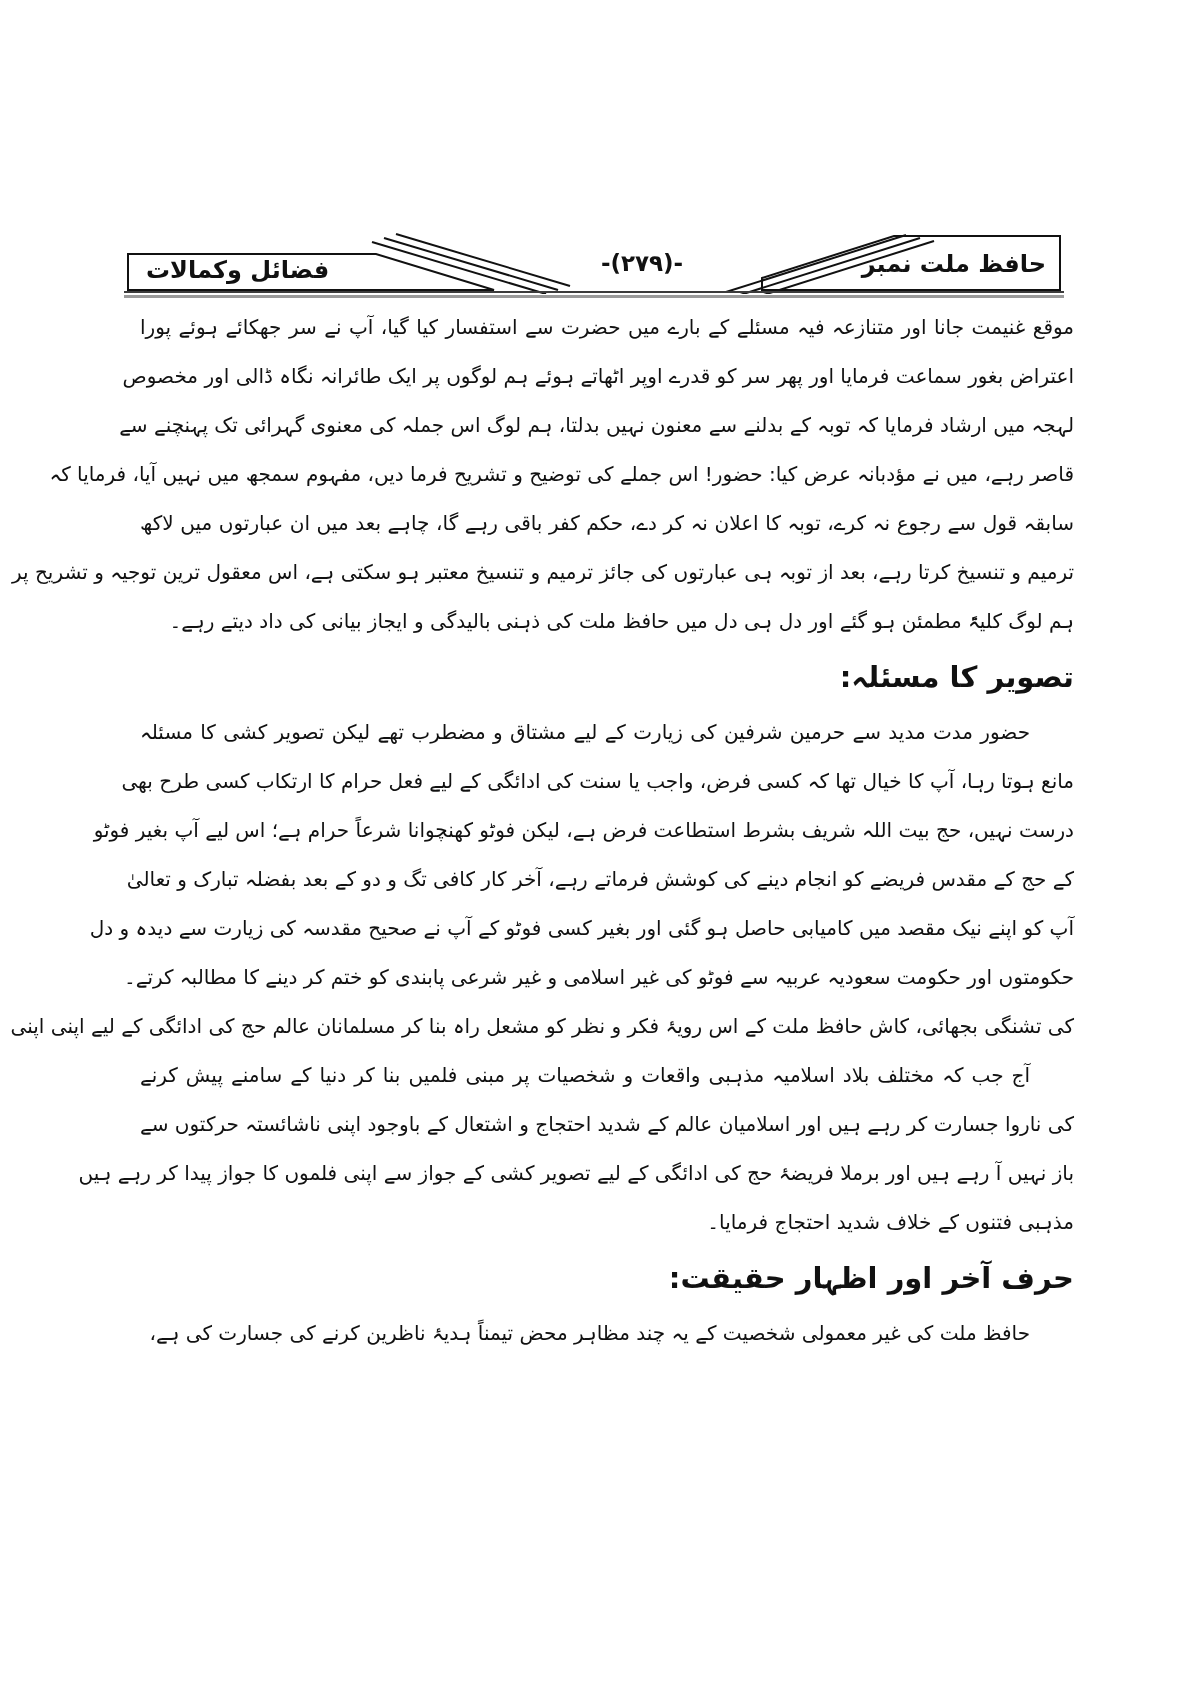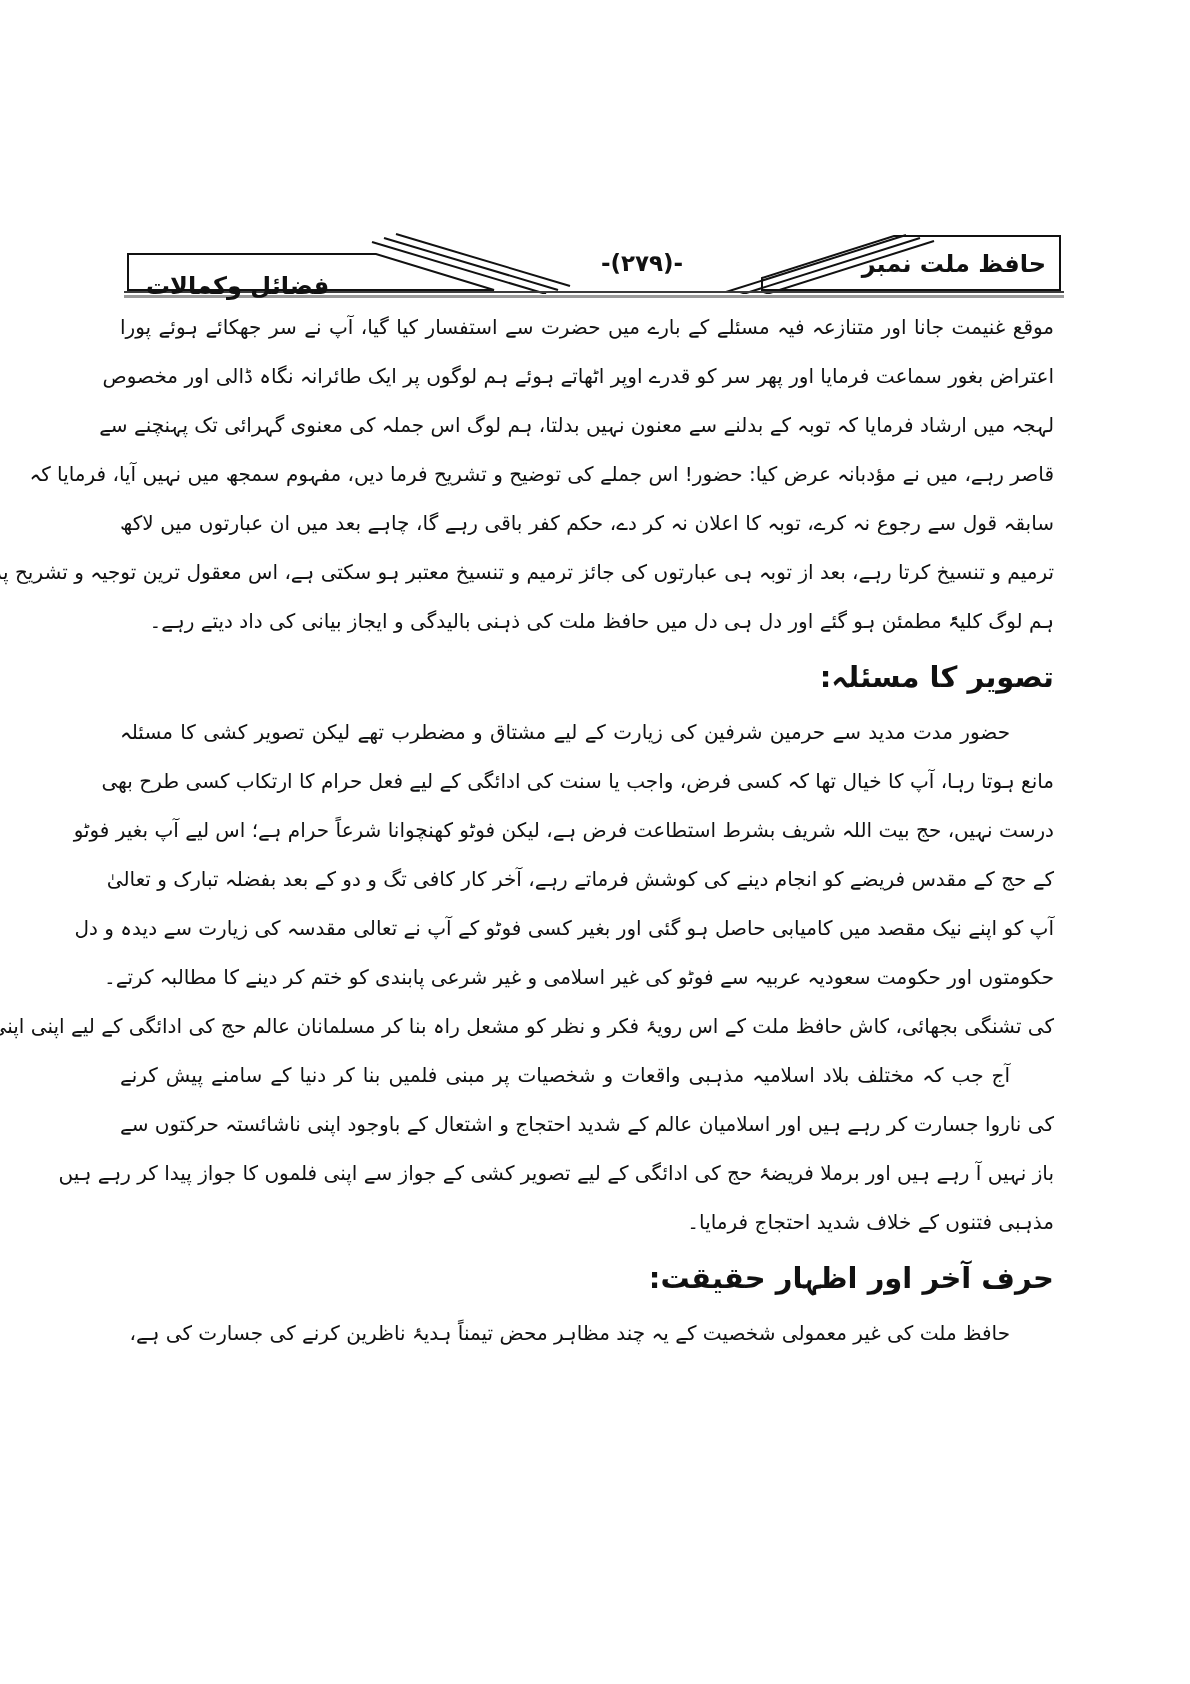--- a/index.html
+++ b/index.html
@@ -18,32 +18,32 @@
   .tab{position:absolute;top:0;height:70px;}
   .tab svg{position:absolute;top:0;left:0;}
   .tab-label{
     position:absolute;z-index:2;
     font-size:24px;font-weight:bold;
     white-space:nowrap;
   }
   .tab-right{right:0;width:380px;}
   .tab-right .tab-label{right:16px;top:26px;}
   .tab-left{left:0;width:480px;}
-  .tab-left .tab-label{left:20px;top:48px;}
+  .tab-left .tab-label{left:20px;top:32px;}
   .page-number{
     position:absolute;top:26px;left:416px;width:200px;
     text-align:center;font-size:23px;font-weight:bold;
     direction:rtl;
   }
   .rules{position:absolute;top:291px;right:126px;width:940px;}
   .rule-thin{height:2px;background:#3c3c3c;margin-bottom:2px;}
   .rule-thick{height:3px;background:#9a9a9a;}
   
   .content{
-    position:absolute;top:303px;right:136px;width:934px;
+    position:absolute;top:303px;right:116px;width:934px;
     direction:rtl;
   }
   .line{
     height:49px;line-height:49px;
     font-size:20px;
     text-align:justify;
     text-align-last:justify;
     white-space:nowrap;
     overflow:visible;
   }
@@ -101,21 +101,21 @@
     <div class="line">سابقہ قول سے رجوع نہ کرے، توبہ کا اعلان نہ کر دے، حکم کفر باقی رہے گا، چاہے بعد میں ان عبارتوں میں لاکھ</div>
     <div class="line">ترمیم و تنسیخ کرتا رہے، بعد از توبہ ہی عبارتوں کی جائز ترمیم و تنسیخ معتبر ہو سکتی ہے، اس معقول ترین توجیہ و تشریح پر</div>
     <div class="line last">ہم لوگ کلیۃً مطمئن ہو گئے اور دل ہی دل میں حافظ ملت کی ذہنی بالیدگی و ایجاز بیانی کی داد دیتے رہے۔</div>
 
     <div class="heading">تصویر کا مسئلہ:</div>
 
     <div class="line indent">حضور مدت مدید سے حرمین شرفین کی زیارت کے لیے مشتاق و مضطرب تھے لیکن تصویر کشی کا مسئلہ</div>
     <div class="line">مانع ہوتا رہا، آپ کا خیال تھا کہ کسی فرض، واجب یا سنت کی ادائگی کے لیے فعل حرام کا ارتکاب کسی طرح بھی</div>
     <div class="line">درست نہیں، حج بیت اللہ شریف بشرط استطاعت فرض ہے، لیکن فوٹو کھنچوانا شرعاً حرام ہے؛ اس لیے آپ بغیر فوٹو</div>
     <div class="line">کے حج کے مقدس فریضے کو انجام دینے کی کوشش فرماتے رہے، آخر کار کافی تگ و دو کے بعد بفضلہ تبارک و تعالیٰ</div>
-    <div class="line">آپ کو اپنے نیک مقصد میں کامیابی حاصل ہو گئی اور بغیر کسی فوٹو کے آپ نے تعالی مقدسہ کی زیارت سے دیدہ و دل</div>
+    <div class="line">آپ کو اپنے نیک مقصد میں کامیابی حاصل ہو گئی اور بغیر کسی فوٹو کے آپ نے صحیح مقدسہ کی زیارت سے دیدہ و دل</div>
     <div class="line last">حکومتوں اور حکومت سعودیہ عربیہ سے فوٹو کی غیر اسلامی و غیر شرعی پابندی کو ختم کر دینے کا مطالبہ کرتے۔</div>
     <div class="line">کی تشنگی بجھائی، کاش حافظ ملت کے اس رویۂ فکر و نظر کو مشعل راہ بنا کر مسلمانان عالم حج کی ادائگی کے لیے اپنی اپنی</div>
 
     <div class="line indent">آج جب کہ مختلف بلاد اسلامیہ مذہبی واقعات و شخصیات پر مبنی فلمیں بنا کر دنیا کے سامنے پیش کرنے</div>
     <div class="line">کی ناروا جسارت کر رہے ہیں اور اسلامیان عالم کے شدید احتجاج و اشتعال کے باوجود اپنی ناشائستہ حرکتوں سے</div>
     <div class="line">باز نہیں آ رہے ہیں اور برملا فریضۂ حج کی ادائگی کے لیے تصویر کشی کے جواز سے اپنی فلموں کا جواز پیدا کر رہے ہیں</div>
     <div class="line last">مذہبی فتنوں کے خلاف شدید احتجاج فرمایا۔</div>
 
     <div class="heading">حرف آخر اور اظہار حقیقت:</div>
 

